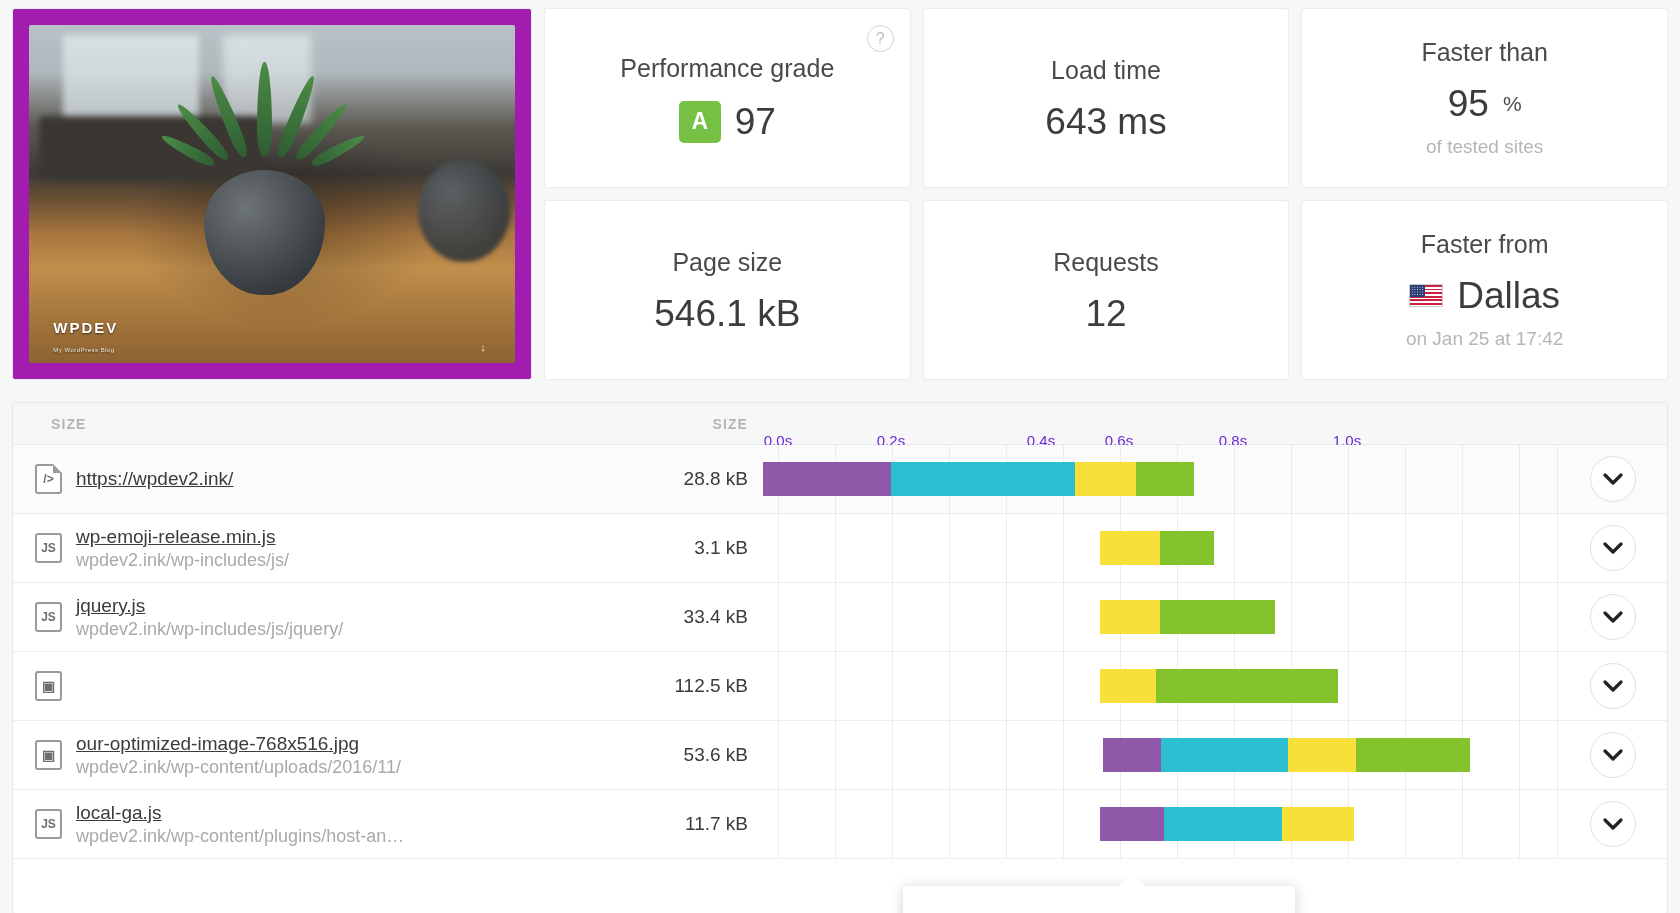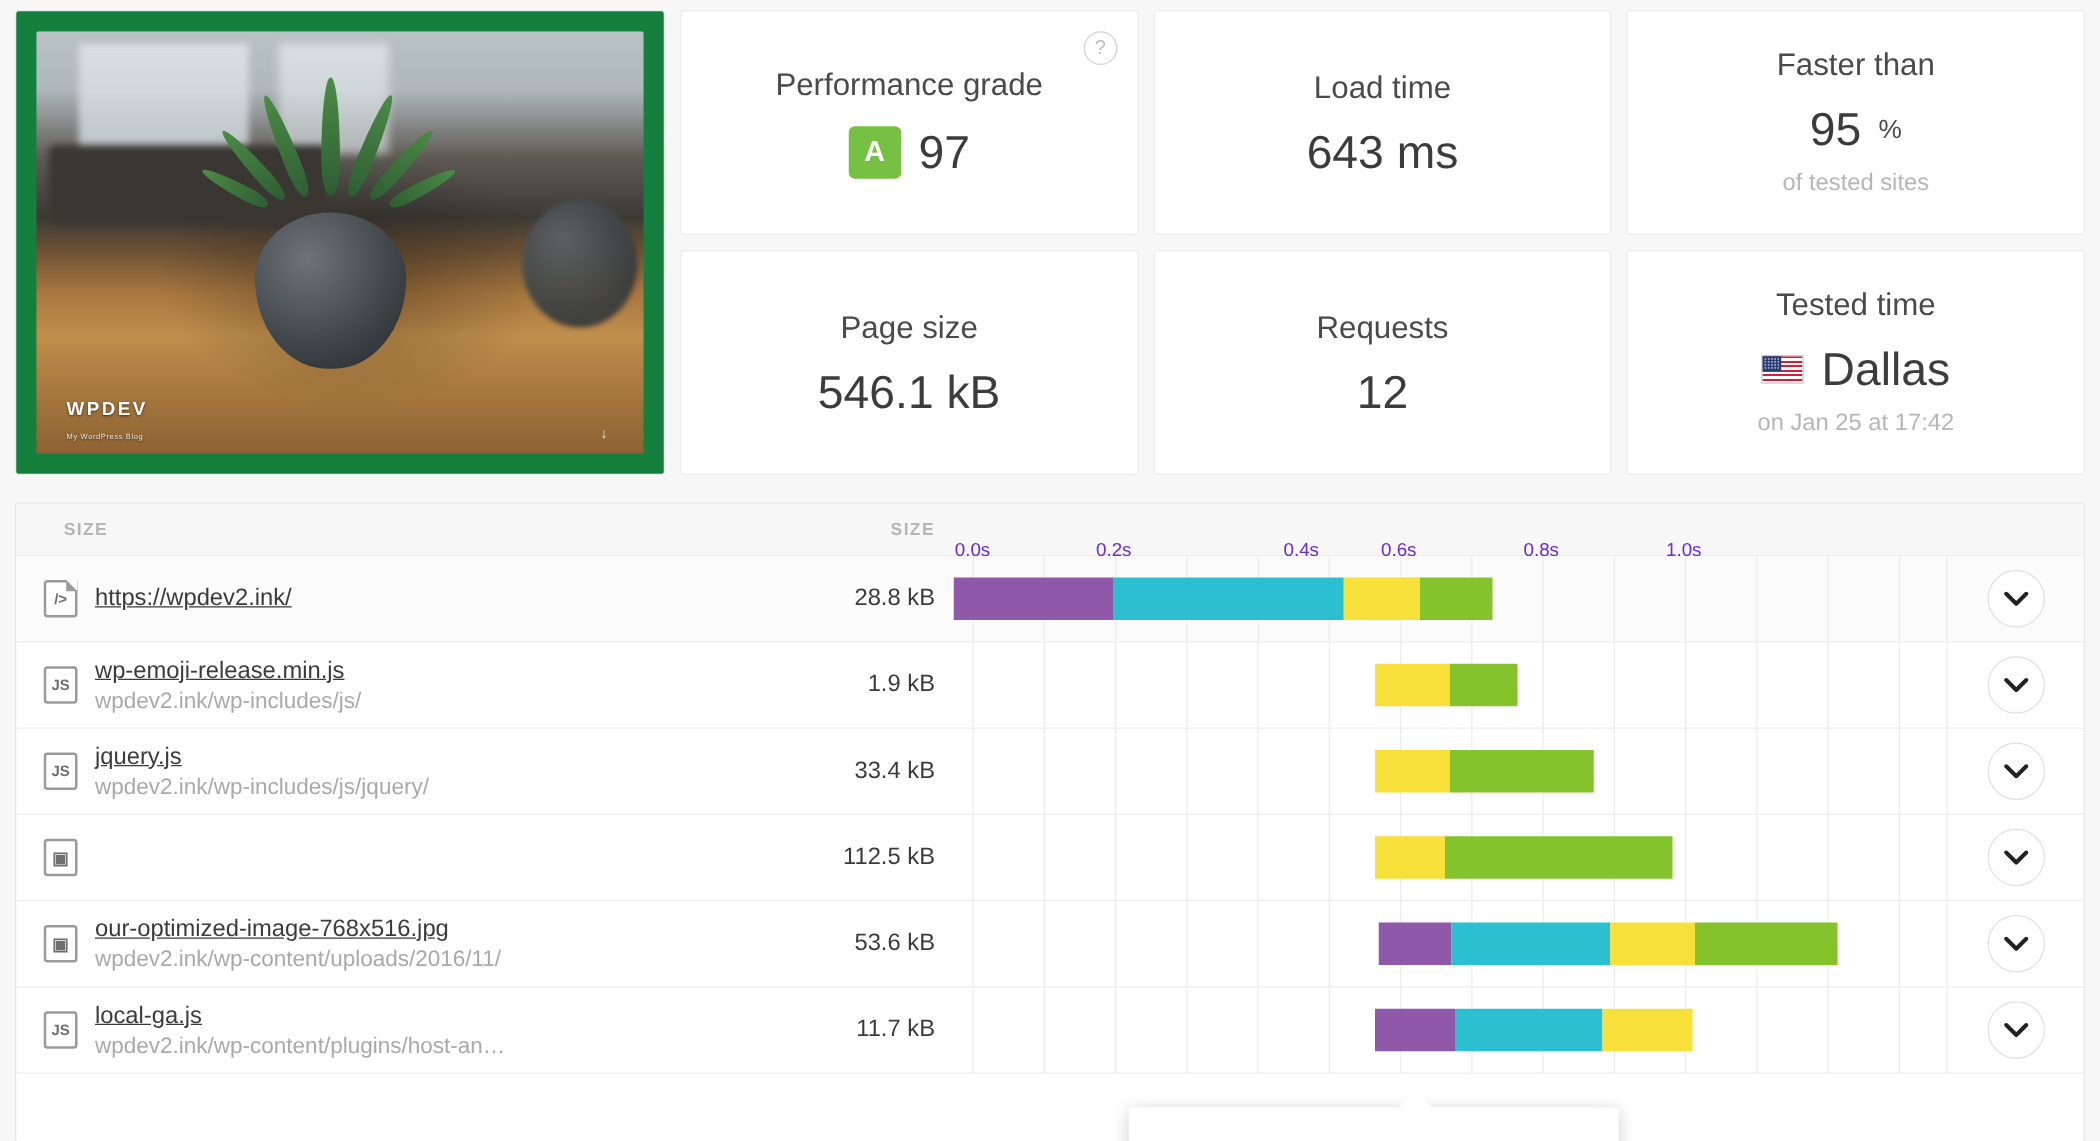--- a/index.html
+++ b/index.html
@@ -13,21 +13,21 @@
 
   
   .top {
     display: flex;
     padding: 8px 12px 0 12px;
     gap: 12px;
     height: 390px;
   }
   .thumb-card {
     width: 520px; height: 372px;
-    background: #15803d;
+    background: #a21caf;
     border: 1px solid #ececec;
     border-radius: 3px;
     padding: 16px;
   }
   .thumb {
     width: 100%; height: 100%;
     border-radius: 2px;
     position: relative;
     overflow: hidden;
     background:
@@ -393,21 +393,21 @@
       <div class="ttl">Page size</div>
       <div class="val">546.1 kB</div>
     </div>
 
     <div class="card">
       <div class="ttl">Requests</div>
       <div class="val">12</div>
     </div>
 
     <div class="card">
-      <div class="ttl">Tested time</div>
+      <div class="ttl">Faster from</div>
       <div class="val">
         <span class="flag">
             <span class="canton"></span>
           </span>
         <span>Dallas</span>
       </div>
       <div class="sub">on Jan 25 at 17:42</div>
     </div>
 
   </div>
@@ -493,21 +493,21 @@
       <div class="row">
         <div class="col-file">
           <div class="ficon">
             <span class="glyph">JS</span>
           </div>
           <div class="fmeta">
             <a class="fname">wp-emoji-release.min.js</a>
             <div class="fpath">wpdev2.ink/wp-includes/js/</div>
           </div>
         </div>
-        <div class="col-size">1.9 kB</div>
+        <div class="col-size">3.1 kB</div>
         <div class="col-chart">
           <div class="gridlines">
             <i style="left: 30px;"></i>
             <i style="left: 87px;"></i>
             <i style="left: 144px;"></i>
             <i style="left: 201px;"></i>
             <i style="left: 258px;"></i>
             <i style="left: 315px;"></i>
             <i style="left: 372px;"></i>
             <i style="left: 429px;"></i>

